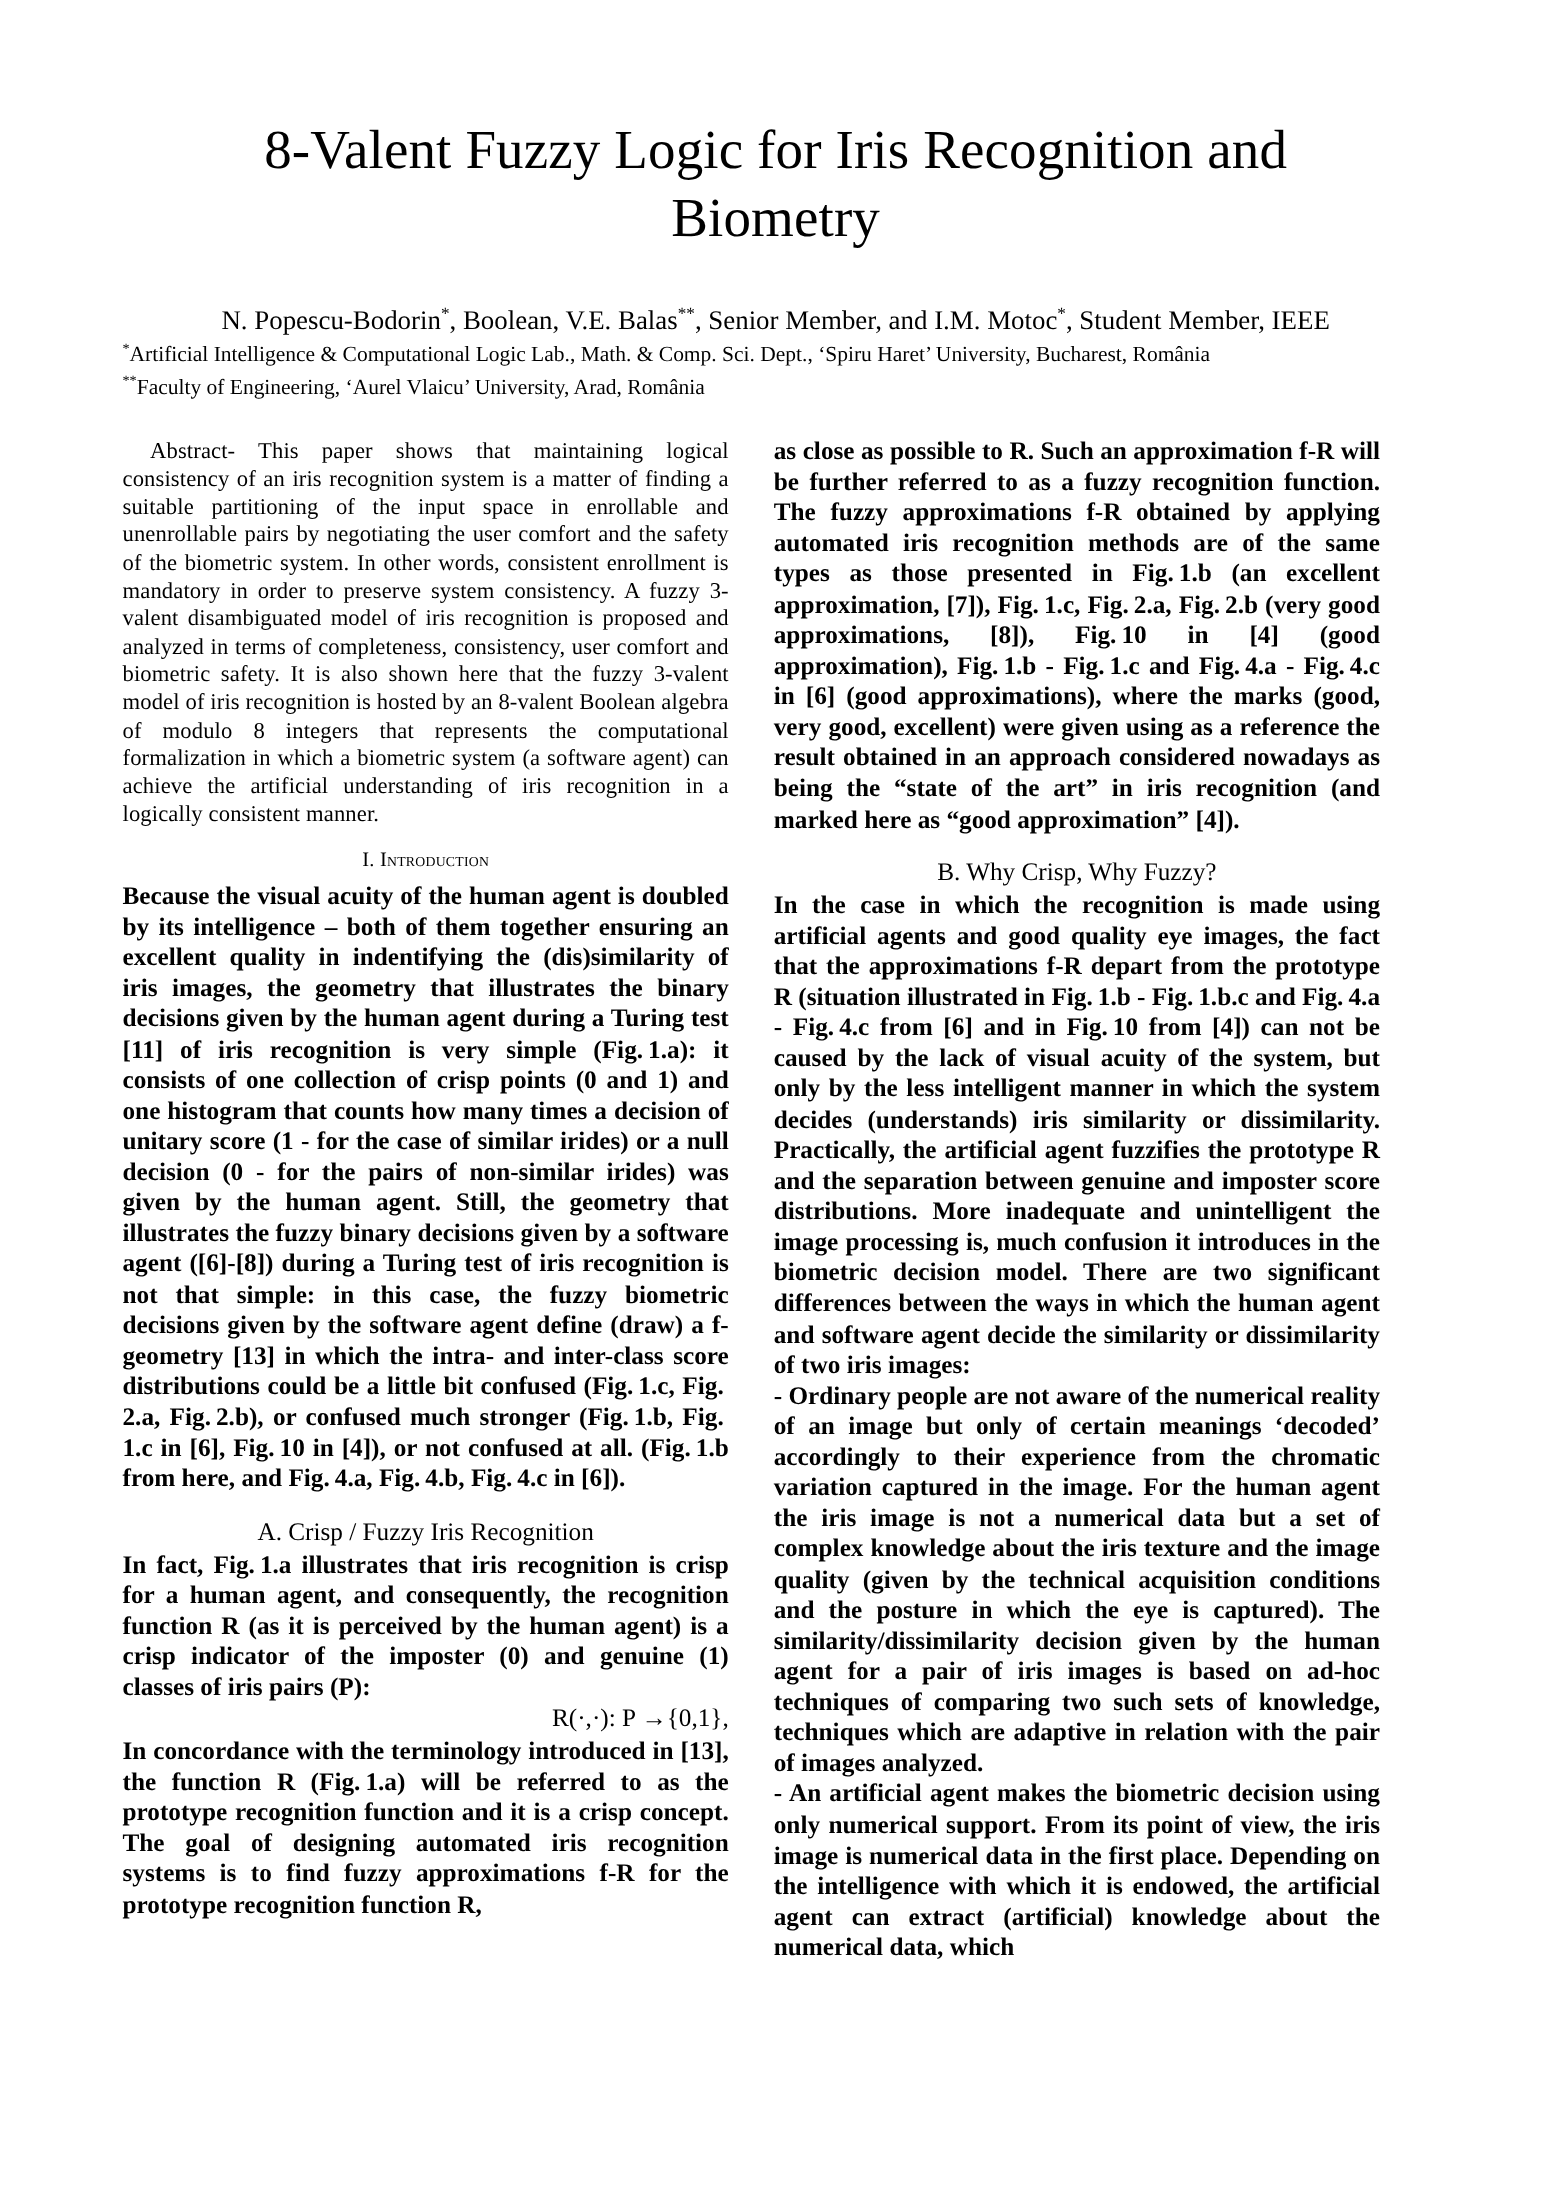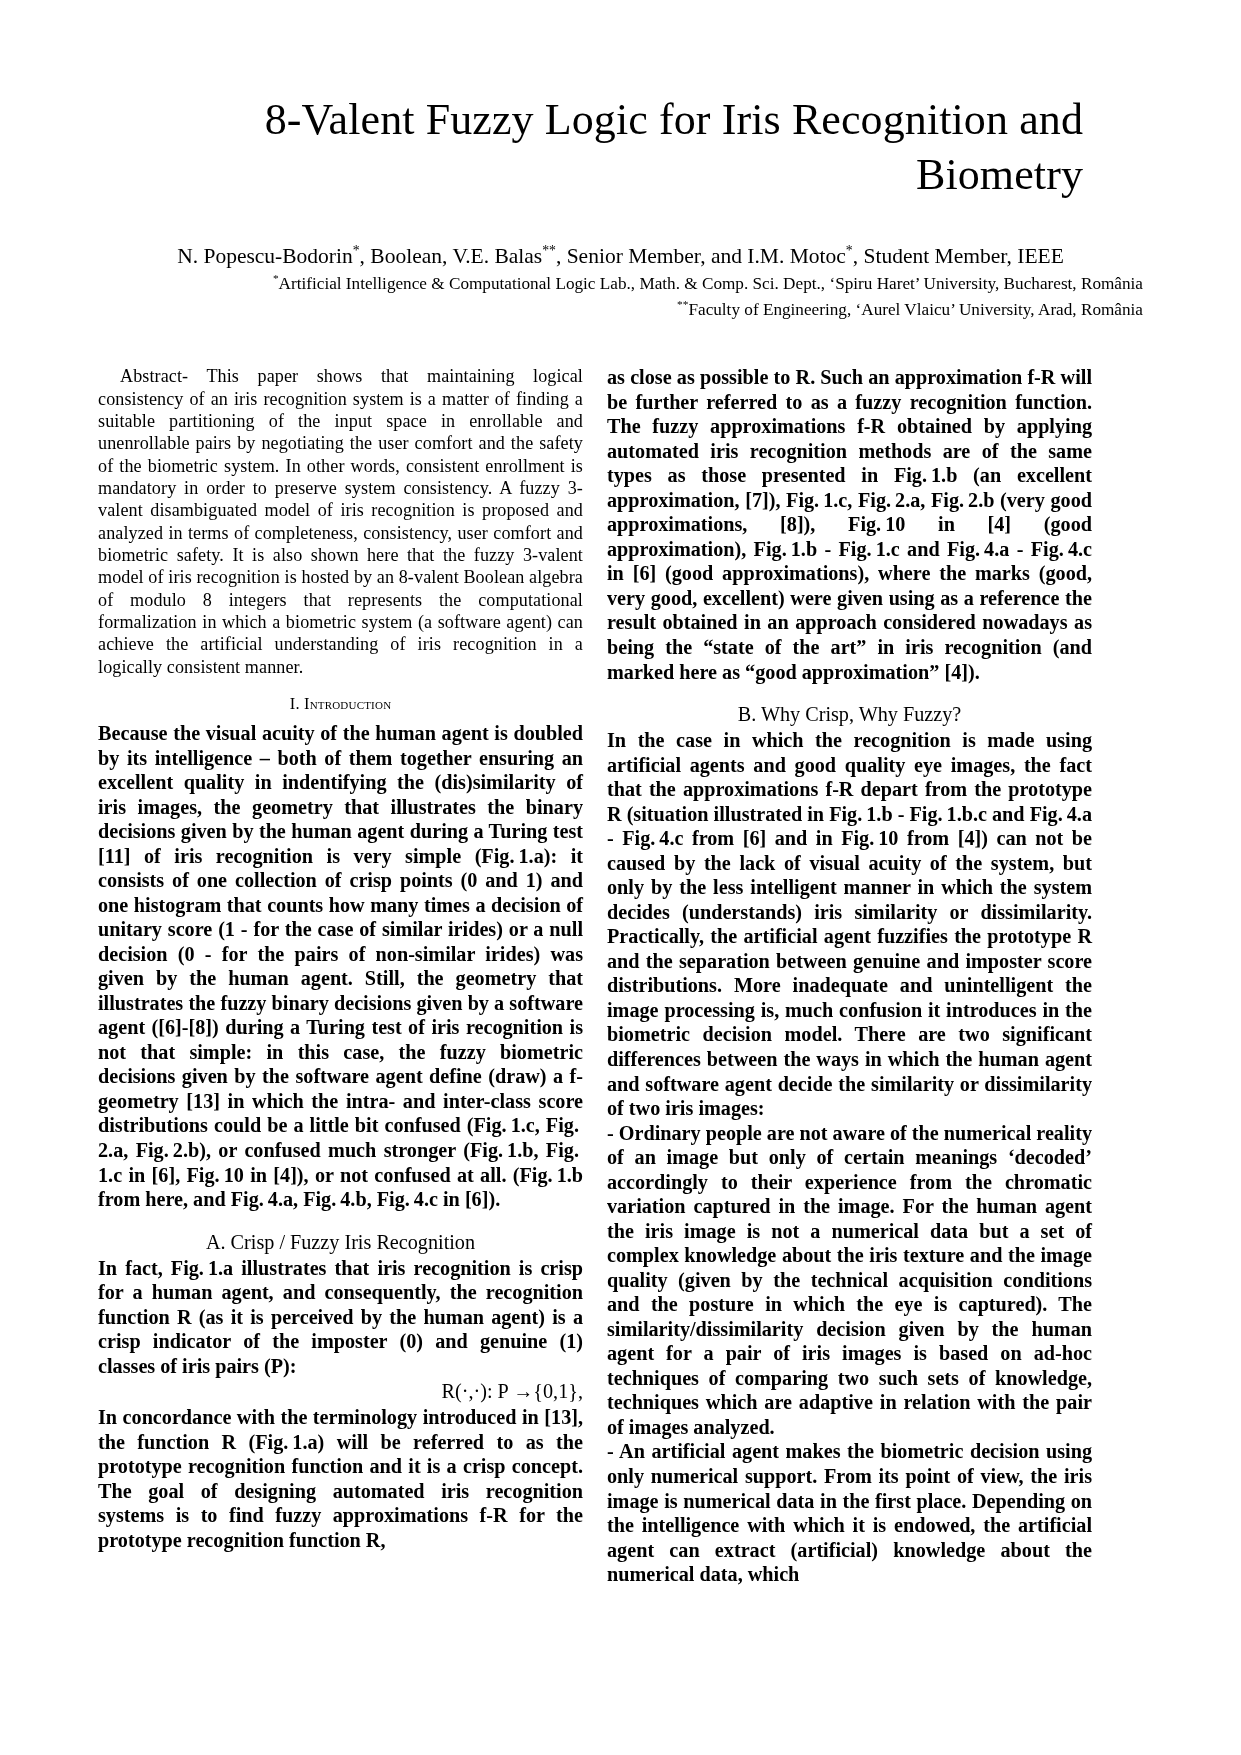--- a/index.html
+++ b/index.html
@@ -20,60 +20,60 @@
     height: 1755px;
     box-sizing: border-box;
     padding: 92px 98px 0 98px;
     position: relative;
   }
 
   
   .title {
     font-size: 44px;
     line-height: 1.25;
-    text-align: right;
+    text-align: center;
     font-weight: normal;
     letter-spacing: 0.1px;
     margin: 0 60px 0 60px;
   }
 
   .authors {
     text-align: center;
     font-size: 21.5px;
     margin-top: 40px;
     line-height: 1.32;
   }
   .authors sup {
     font-size: 0.64em;
     vertical-align: super;
     line-height: 0;
   }
   .affil {
-    text-align: right;
+    text-align: left;
     font-size: 17.2px;
     line-height: 1.36;
     margin-top: 2px;
   }
   .affil sup {
     font-size: 0.66em;
     vertical-align: super;
     line-height: 0;
   }
   .emails {
     text-align: center;
     font-size: 17.2px;
     line-height: 1.36;
     margin-top: 1px;
   }
 
   
   .columns {
     display: flex;
-    margin-top: 44px;
-    gap: 24px;
+    margin-top: 28px;
+    gap: 36px;
   }
   .col {
     width: 485px;
     flex: 0 0 485px;
   }
 
   p.body {
     margin: 0;
     font-size: 20.2px;
     line-height: 1.215;

